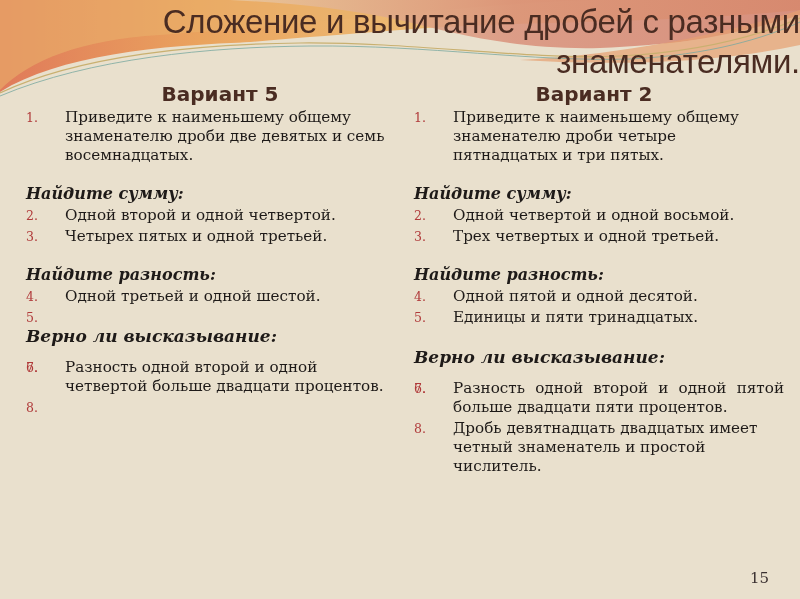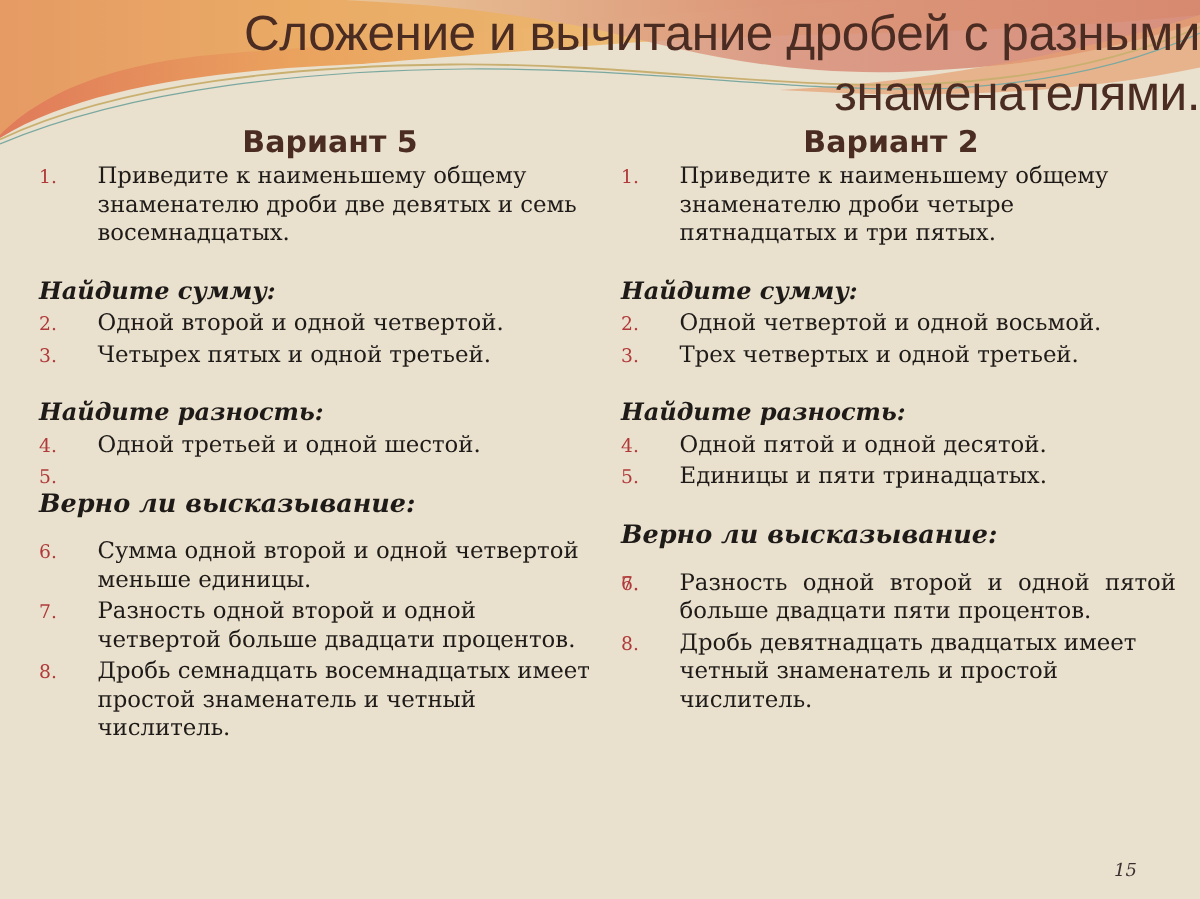--- a/index.html
+++ b/index.html
@@ -10,21 +10,21 @@
   .col { position:absolute; top:80px; z-index:2; color:#1e1a18; }
   .col.left { left:26px; width:370px; }
   .col.right { left:414px; width:370px; }
   .variant { font-family:"DejaVu Sans", sans-serif; font-weight:bold; font-size:20px; color:#4a2c22; text-align:center; height:28px; line-height:28px; margin-bottom:0; }
   .col.left .variant { margin-left:-26px; width:440px; padding-left:0; }
   .col.right .variant { margin-left:-40px; width:440px; }
   .item { position:relative; padding-left:39px; font-size:15.2px; line-height:19px; margin-bottom:2px; }
   .num { position:absolute; left:0; top:0; color:#b03a3a; font-size:12.5px; }
   .heading { font-style:italic; font-weight:bold; font-size:16px; line-height:20px; margin-top:19px; margin-bottom:2px; }
   .heading.big { font-size:17px; margin-top:20px; margin-bottom:12px; }
-  .page-num { position:absolute; right:42px; bottom:12px; font-size:12px; color:#3a3030; z-index:2;font-style:italic; }
+  .page-num { position:absolute; right:31px; bottom:12px; font-size:15px; color:#3a3030; z-index:2; }
   .item.justify { text-align:justify; text-align-last:left; }
 </style>
 </head>
 <body>
 
 <svg class="bg" viewBox="0 0 800 599" preserveAspectRatio="none">
   <defs>
     <linearGradient id="g1" x1="0" y1="0" x2="1" y2="0">
       <stop offset="0" stop-color="#e07a5a"></stop>
       <stop offset="0.25" stop-color="#eaa35e"></stop>
@@ -55,23 +55,23 @@
 <div class="col left">
   <div class="variant">Вариант 5</div>
   <div class="item"><span class="num">1.</span><span>Приведите к наименьшему общему знаменателю дроби две девятых и семь восемнадцатых.</span></div>
   <div class="heading">Найдите сумму:</div>
   <div class="item"><span class="num">2.</span><span>Одной второй и одной четвертой.</span></div>
   <div class="item"><span class="num">3.</span><span>Четырех пятых и одной третьей.</span></div>
   <div class="heading">Найдите разность:</div>
   <div class="item"><span class="num">4.</span><span>Одной третьей и одной шестой.</span></div>
   <div class="item"><span class="num">5.</span></div>
   <div class="heading big">Верно ли высказывание:</div>
-  <div class="item"><span class="num">6.</span><span>Сумма одной второй и одной четвертой меньше единицы.</span></div>
+  <div class="item"><span class="num">6.</span></div>
   <div class="item"><span class="num">7.</span><span>Разность одной второй и одной четвертой больше двадцати процентов.</span></div>
-  <div class="item"><span class="num">8.</span><span>Дробь семнадцать восемнадцатых имеет простой знаменатель и четный числитель.</span></div>
+  <div class="item"><span class="num">8.</span></div>
 </div>
 
 <div class="col right">
   <div class="variant">Вариант 2</div>
   <div class="item"><span class="num">1.</span><span>Приведите к наименьшему общему знаменателю дроби четыре пятнадцатых и три пятых.</span></div>
   <div class="heading">Найдите сумму:</div>
   <div class="item"><span class="num">2.</span><span>Одной четвертой и одной восьмой.</span></div>
   <div class="item"><span class="num">3.</span><span>Трех четвертых и одной третьей.</span></div>
   <div class="heading">Найдите разность:</div>
   <div class="item"><span class="num">4.</span><span>Одной пятой и одной десятой.</span></div>

